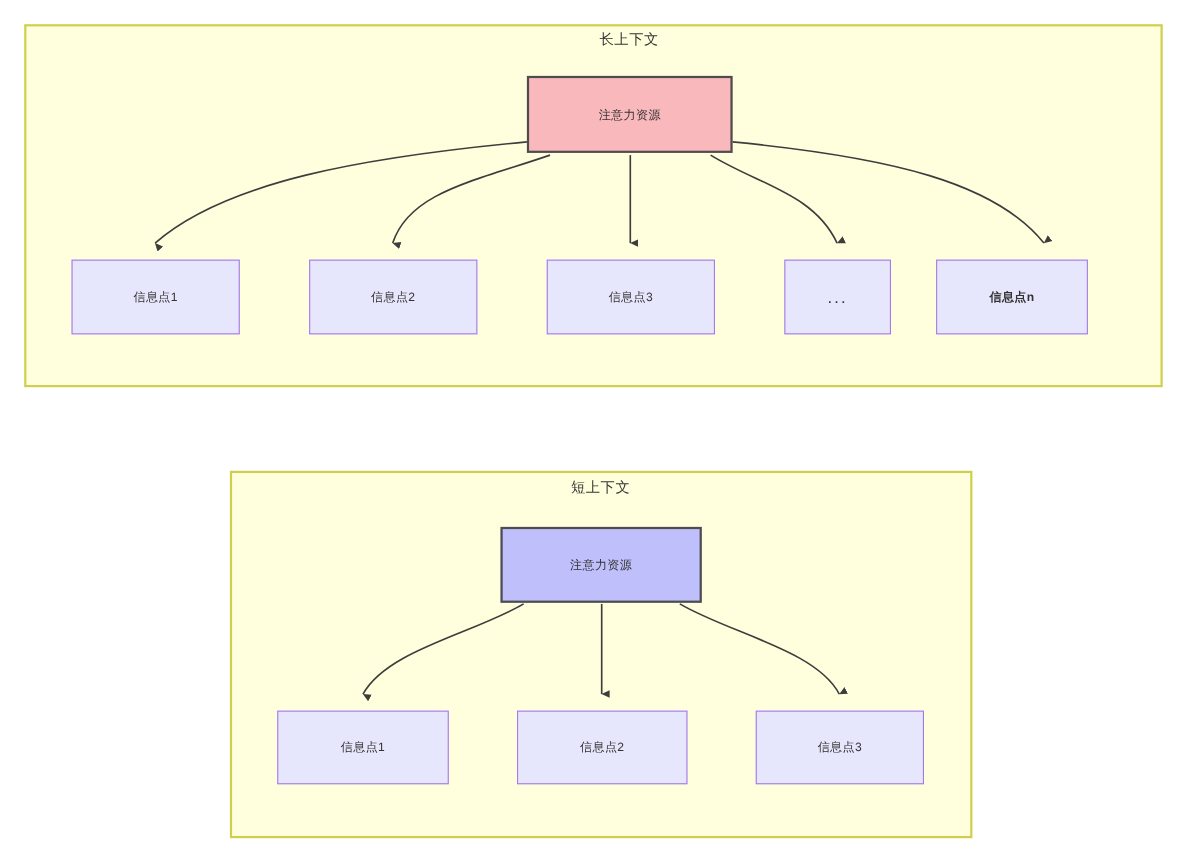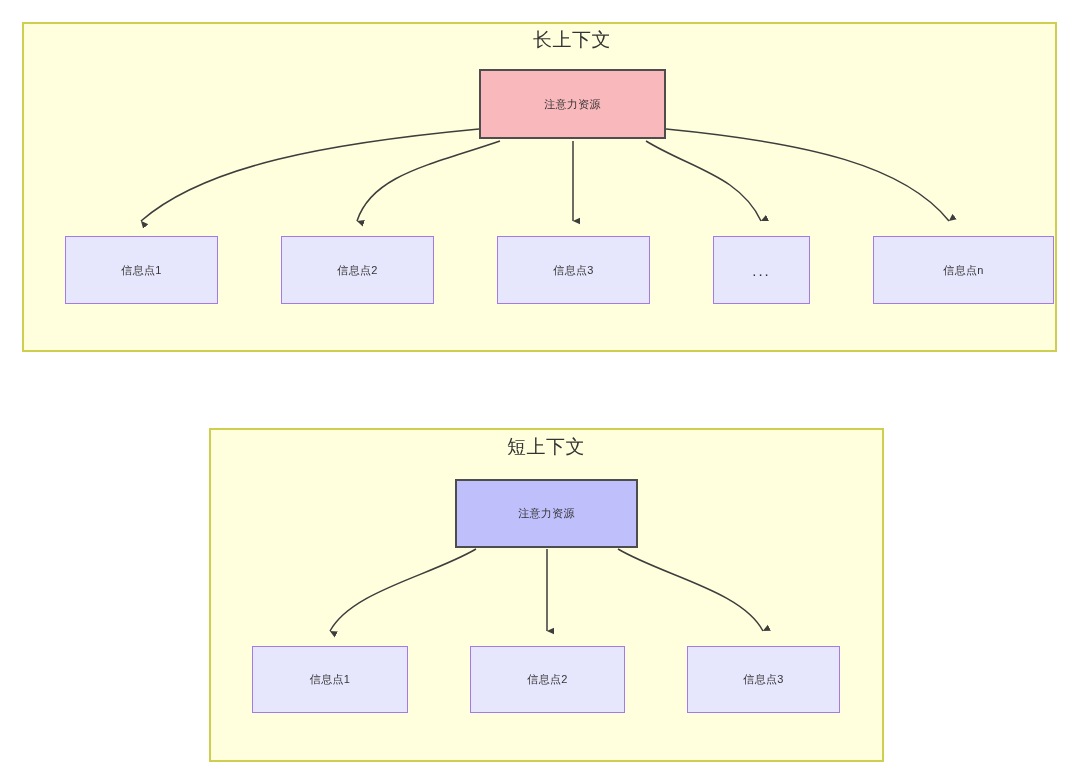--- a/index.html
+++ b/index.html
@@ -28,21 +28,21 @@
     pointer-events: none;
   }
   .panel {
     position: absolute;
     box-sizing: border-box;
     background: #ffffdd;
     border: 2px solid #cfcf4f;
   }
   .panel-title {
     position: absolute;
-    font-size: 19px;
+    font-size: 13px;
     color: #333333;
     letter-spacing: 0.5px;
     white-space: nowrap;
     text-align: center;
   }
   .node {
     position: absolute;
     box-sizing: border-box;
     display: flex;
     align-items: center;
@@ -82,21 +82,21 @@
   <div class="node node-root-long" style="left:479px; top:69px; width:187px; height:70px;">注意力资源</div>
 
   <div class="node node-info" style="left:65px; top:236px; width:153px; height:68px;">信息点1</div>
 
   <div class="node node-info" style="left:281px; top:236px; width:153px; height:68px;">信息点2</div>
 
   <div class="node node-info" style="left:497px; top:236px; width:153px; height:68px;">信息点3</div>
 
   <div class="node node-info node-dots" style="left:713px; top:236px; width:97px; height:68px;">...</div>
 
-  <div class="node node-info" style="left:873px; top:236px; width:181px; height:68px;">信息点n</div>
+  <div class="node node-info" style="left:851px; top:236px; width:138px; height:68px;font-weight:bold;">信息点n</div>
 
   <div class="panel" style="left:209px; top:428px; width:675px; height:334px;"></div>
 
   <div class="panel-title" style="left:446px; top:434px; width:200px;">短上下文</div>
 
   <div class="node node-root-short" style="left:455px; top:479px; width:183px; height:69px;">注意力资源</div>
 
   <div class="node node-info" style="left:252px; top:646px; width:156px; height:67px;">信息点1</div>
 
   <div class="node node-info" style="left:470px; top:646px; width:155px; height:67px;">信息点2</div>

